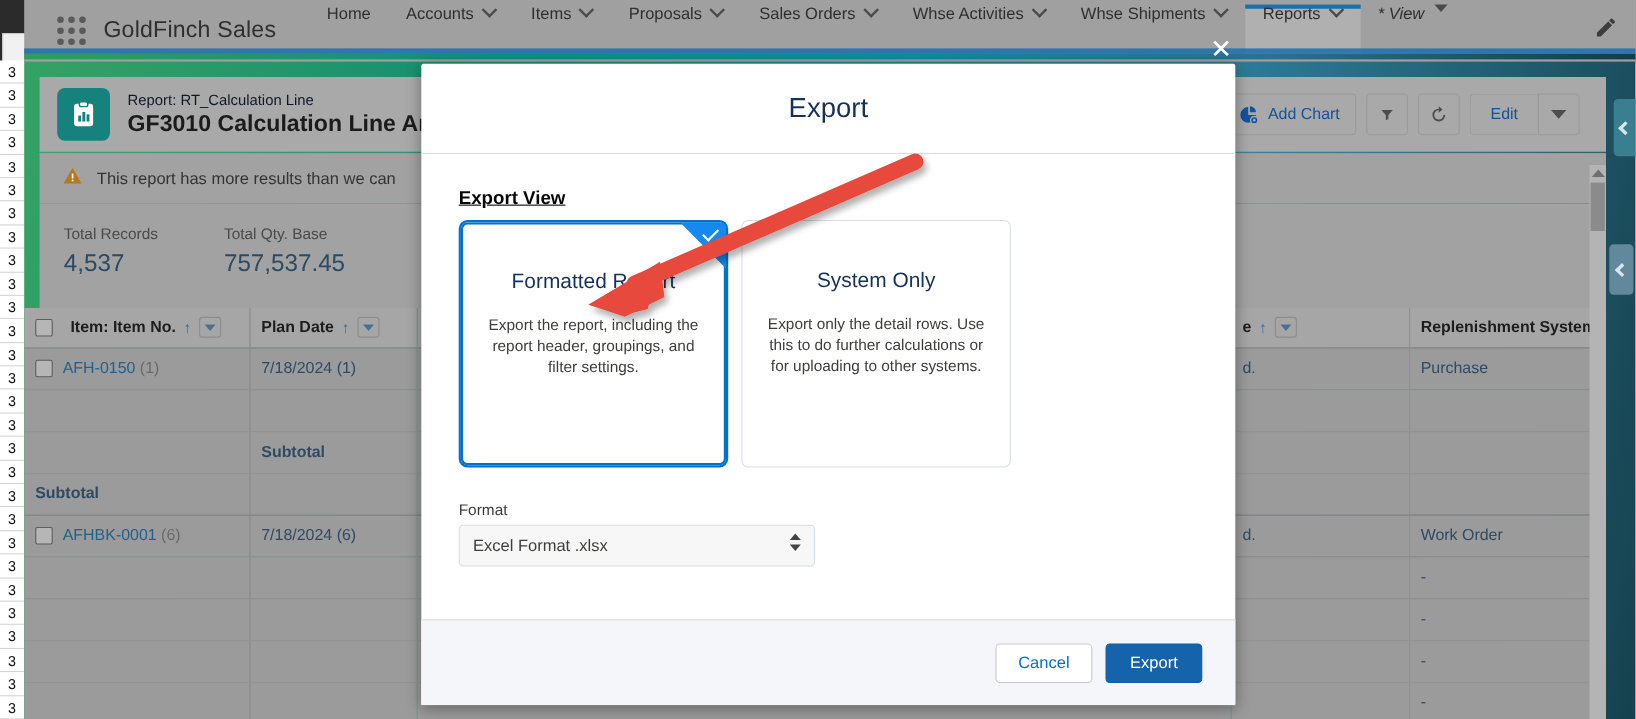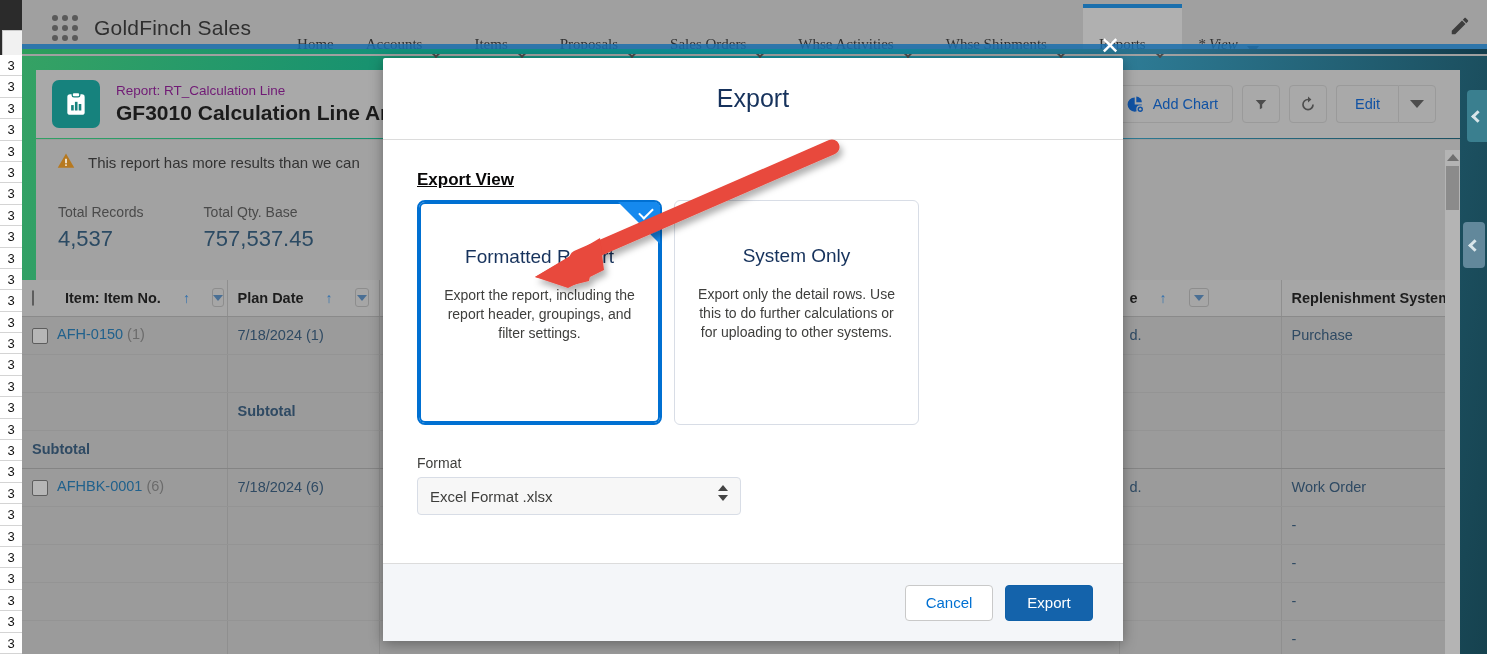--- a/index.html
+++ b/index.html
@@ -60,23 +60,23 @@
     cursor: pointer;
   }
   .waffle i { width: 6px; height: 6px; border-radius: 50%; background: #5a5a5a; display: block; }
 
   .brand {
     font-size: 21px; color: #2f2f2f; font-weight: 400; letter-spacing: .2px;
     margin-right: 30px; white-space: nowrap;
   }
   .nav-items { display: flex; align-items: center; height: 56px; }
   .nav-item {
-    display: flex; align-items: flex-end; gap: 9px;
+    display: flex; align-items: flex-start; gap: 9px;
     padding: 0 16px; height: 49px; font-size: 15px; color: #2f2f2f;
-    white-space: nowrap; cursor: pointer; font-family: Liberation Serif, serif;
+    white-space: nowrap; cursor: pointer;
   }
   .nav-item.active { background: #b0b0b0; box-shadow: inset 0 4px 0 #1a6fad; }
   .nav-item .caret {
     width: 0; height: 0; border-left: 6px solid transparent; border-right: 6px solid transparent;
     border-top: 7px solid #4a4a4a; display: inline-block;
   }
   .nav-item .caret-thin {
     width: 11px; height: 7px; display: inline-block; position: relative;
   }
   .nav-item .caret-thin::before{
@@ -95,21 +95,21 @@
     position: absolute; left: 36px; top: 70px; width: 1424px; height: 68px;
     background: #a9a9a9; z-index: 7; display: flex; align-items: center;
   }
   .report-icon {
     width: 48px; height: 48px; border-radius: 7px; background: #16827d;
     margin-left: 16px; margin-right: 16px;
     display: flex; align-items: center; justify-content: center; flex: none;
   }
   .report-icon svg { width: 26px; height: 26px; }
   .report-titles { display: flex; flex-direction: column; justify-content: center; }
-  .report-sub { font-size: 13.5px; color: #701a75; line-height: 18px; }
+  .report-sub { font-size: 13.5px; color: #0f172a; line-height: 18px; }
   .report-title { font-size: 21px; color: #1b1b1b; font-weight: bold; line-height: 26px; white-space: nowrap;}
 
   .report-actions {
     margin-left: auto; display: flex; align-items: center; gap: 9px; margin-right: 24px;
   }
   .btn-o {
     height: 38px; border: 1px solid #9a9a9a; border-radius: 4px; background: #a9a9a9;
     color: #1152a3; font-size: 14.5px; display: flex; align-items: center;
     justify-content: center; gap: 8px; padding: 0 14px; cursor: pointer; white-space: nowrap;
   }
@@ -156,21 +156,21 @@
     padding: 0 10px; border-right: 1px solid #8f8f8f; border-bottom: 1px solid #949494;
     vertical-align: middle; white-space: nowrap;
   }
   td.dark { color: #1e1e1e; }
   td.bold { font-weight: bold; color: #1d1d1d; }
   tr.subtotal-row td { background: #9b9b9b; border-bottom: 1px solid #848484; border-top: 1px solid #848484;}
   .cbx {
     width: 16px; height: 16px; border: 1px solid #5d5d5d; background: #b6b6b6;
     display: inline-block; vertical-align: middle; margin-right: 9px; border-radius: 2px;
   }
-  .th-inner { display: flex; align-items: center; gap: 22px; }
+  .th-inner { display: flex; align-items: center; gap: 7px; }
   .sort-up { color: #2f6fad; font-size: 14px; }
   .hdr-menu {
     width: 20px; height: 19px; border: 1px solid #8d8d8d; border-radius: 3px;
     background: #a6a6a6; display: flex; align-items: center; justify-content: center;
   }
   .hdr-menu .t {
     width:0;height:0;border-left:5px solid transparent;border-right:5px solid transparent;
     border-top:6px solid #4a6f94;
   }
   .link { color: #21618c; }

